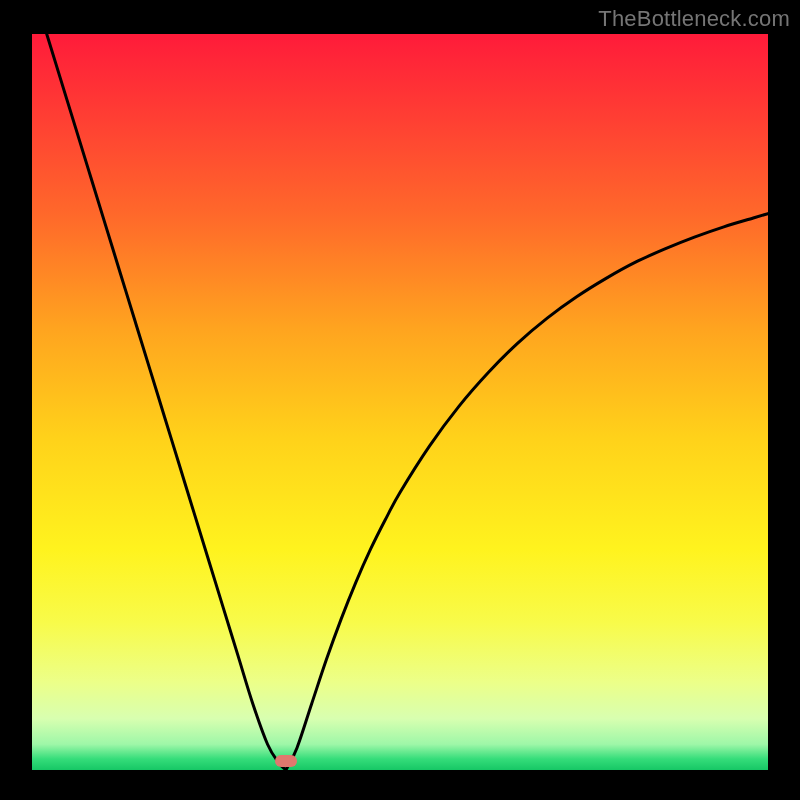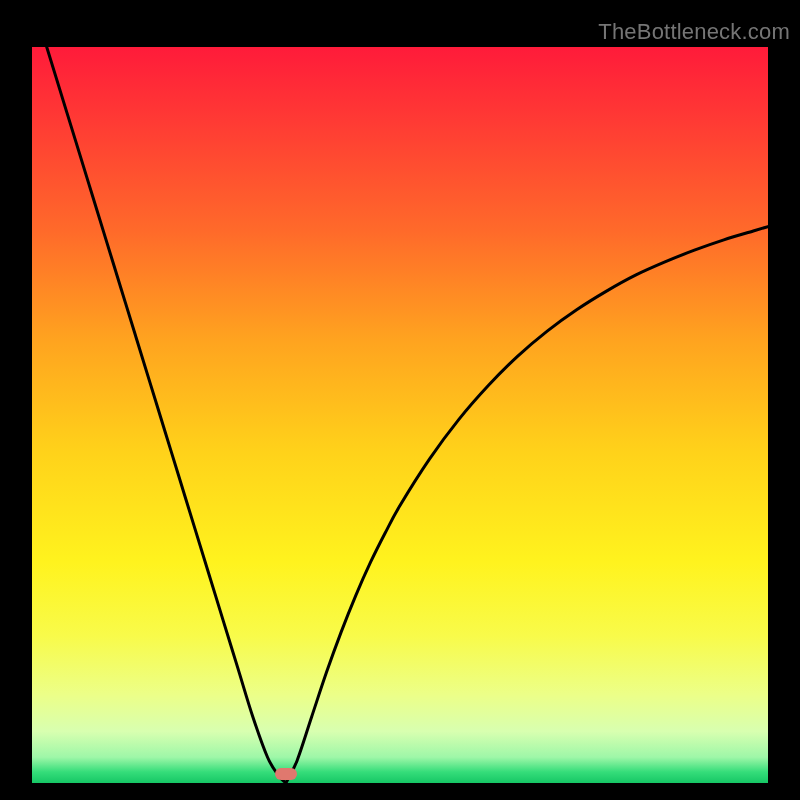--- a/index.html
+++ b/index.html
@@ -6,21 +6,21 @@
     margin: 0;
     padding: 0;
     width: 800px;
     height: 800px;
     background: #000;
     font-family: Arial, Helvetica, sans-serif;
     overflow: hidden;
   }
   .frame {
     position: absolute;
-    top: 17px;
+    top: 4px;
     left: 0;
     width: 800px;
     height: 620px;
     background: #000;
   }
   .watermark {
     position: absolute;
     top: 2px;
     right: 10px;
     color: #757575;

